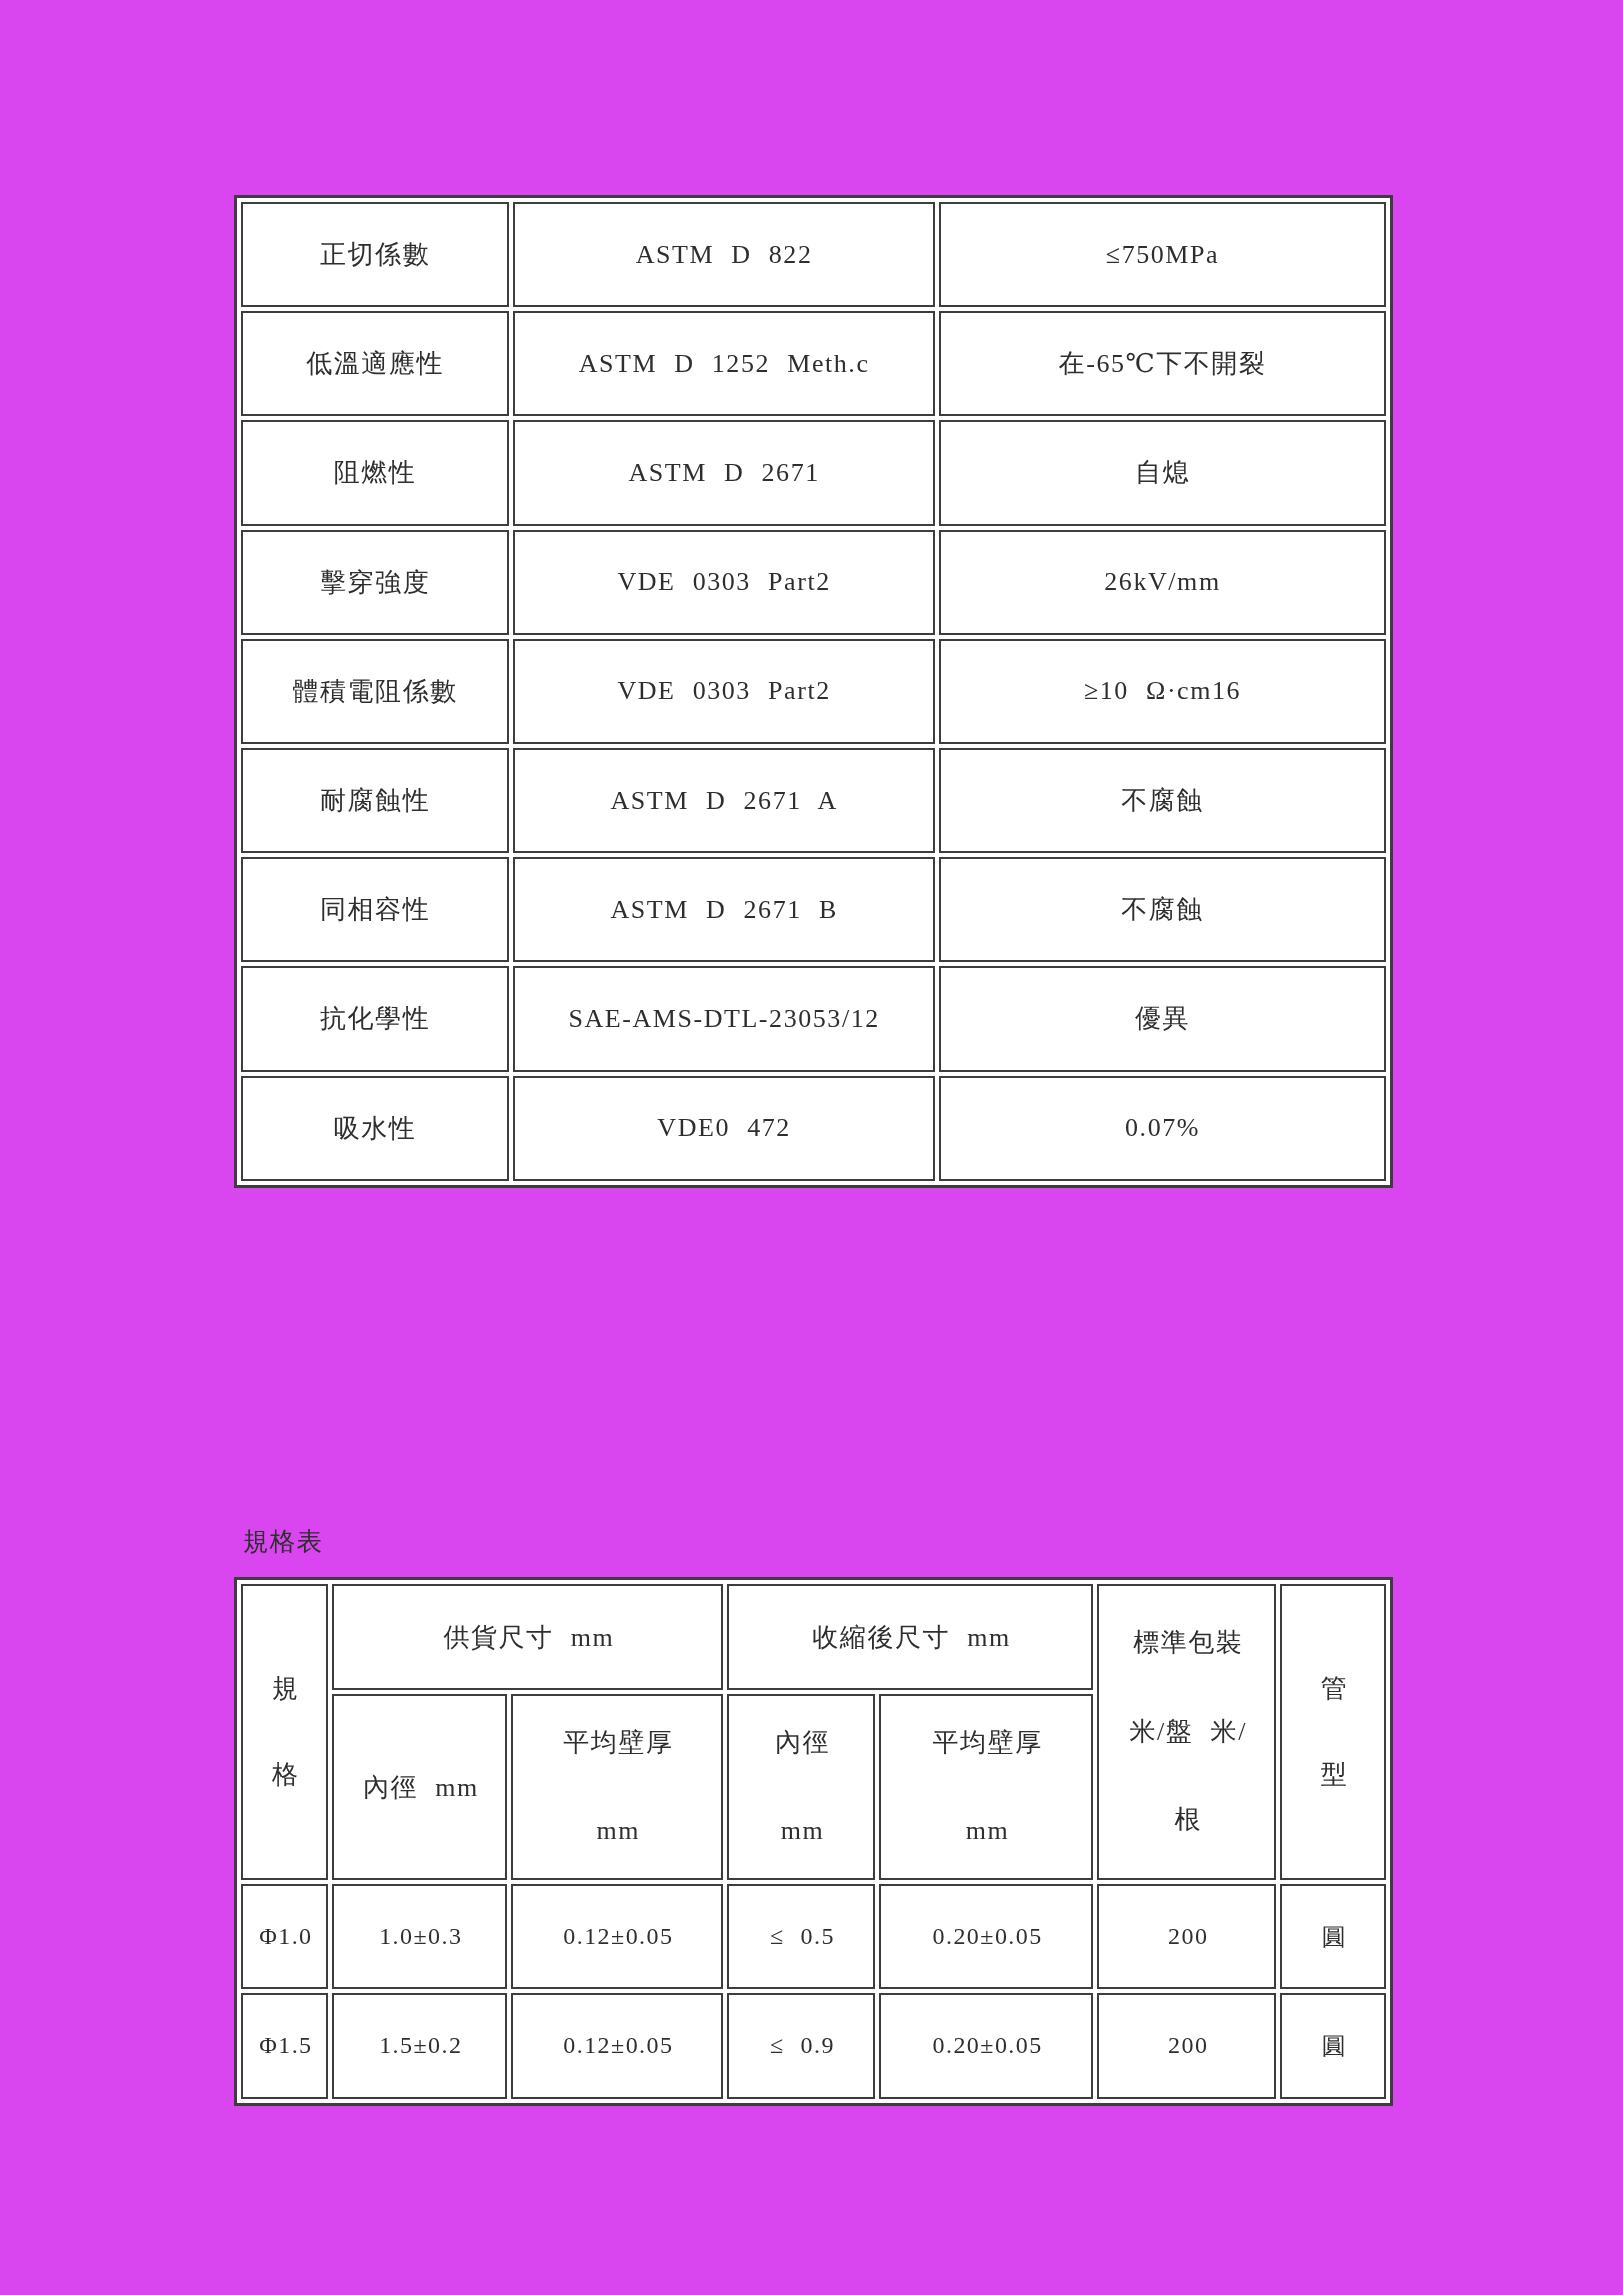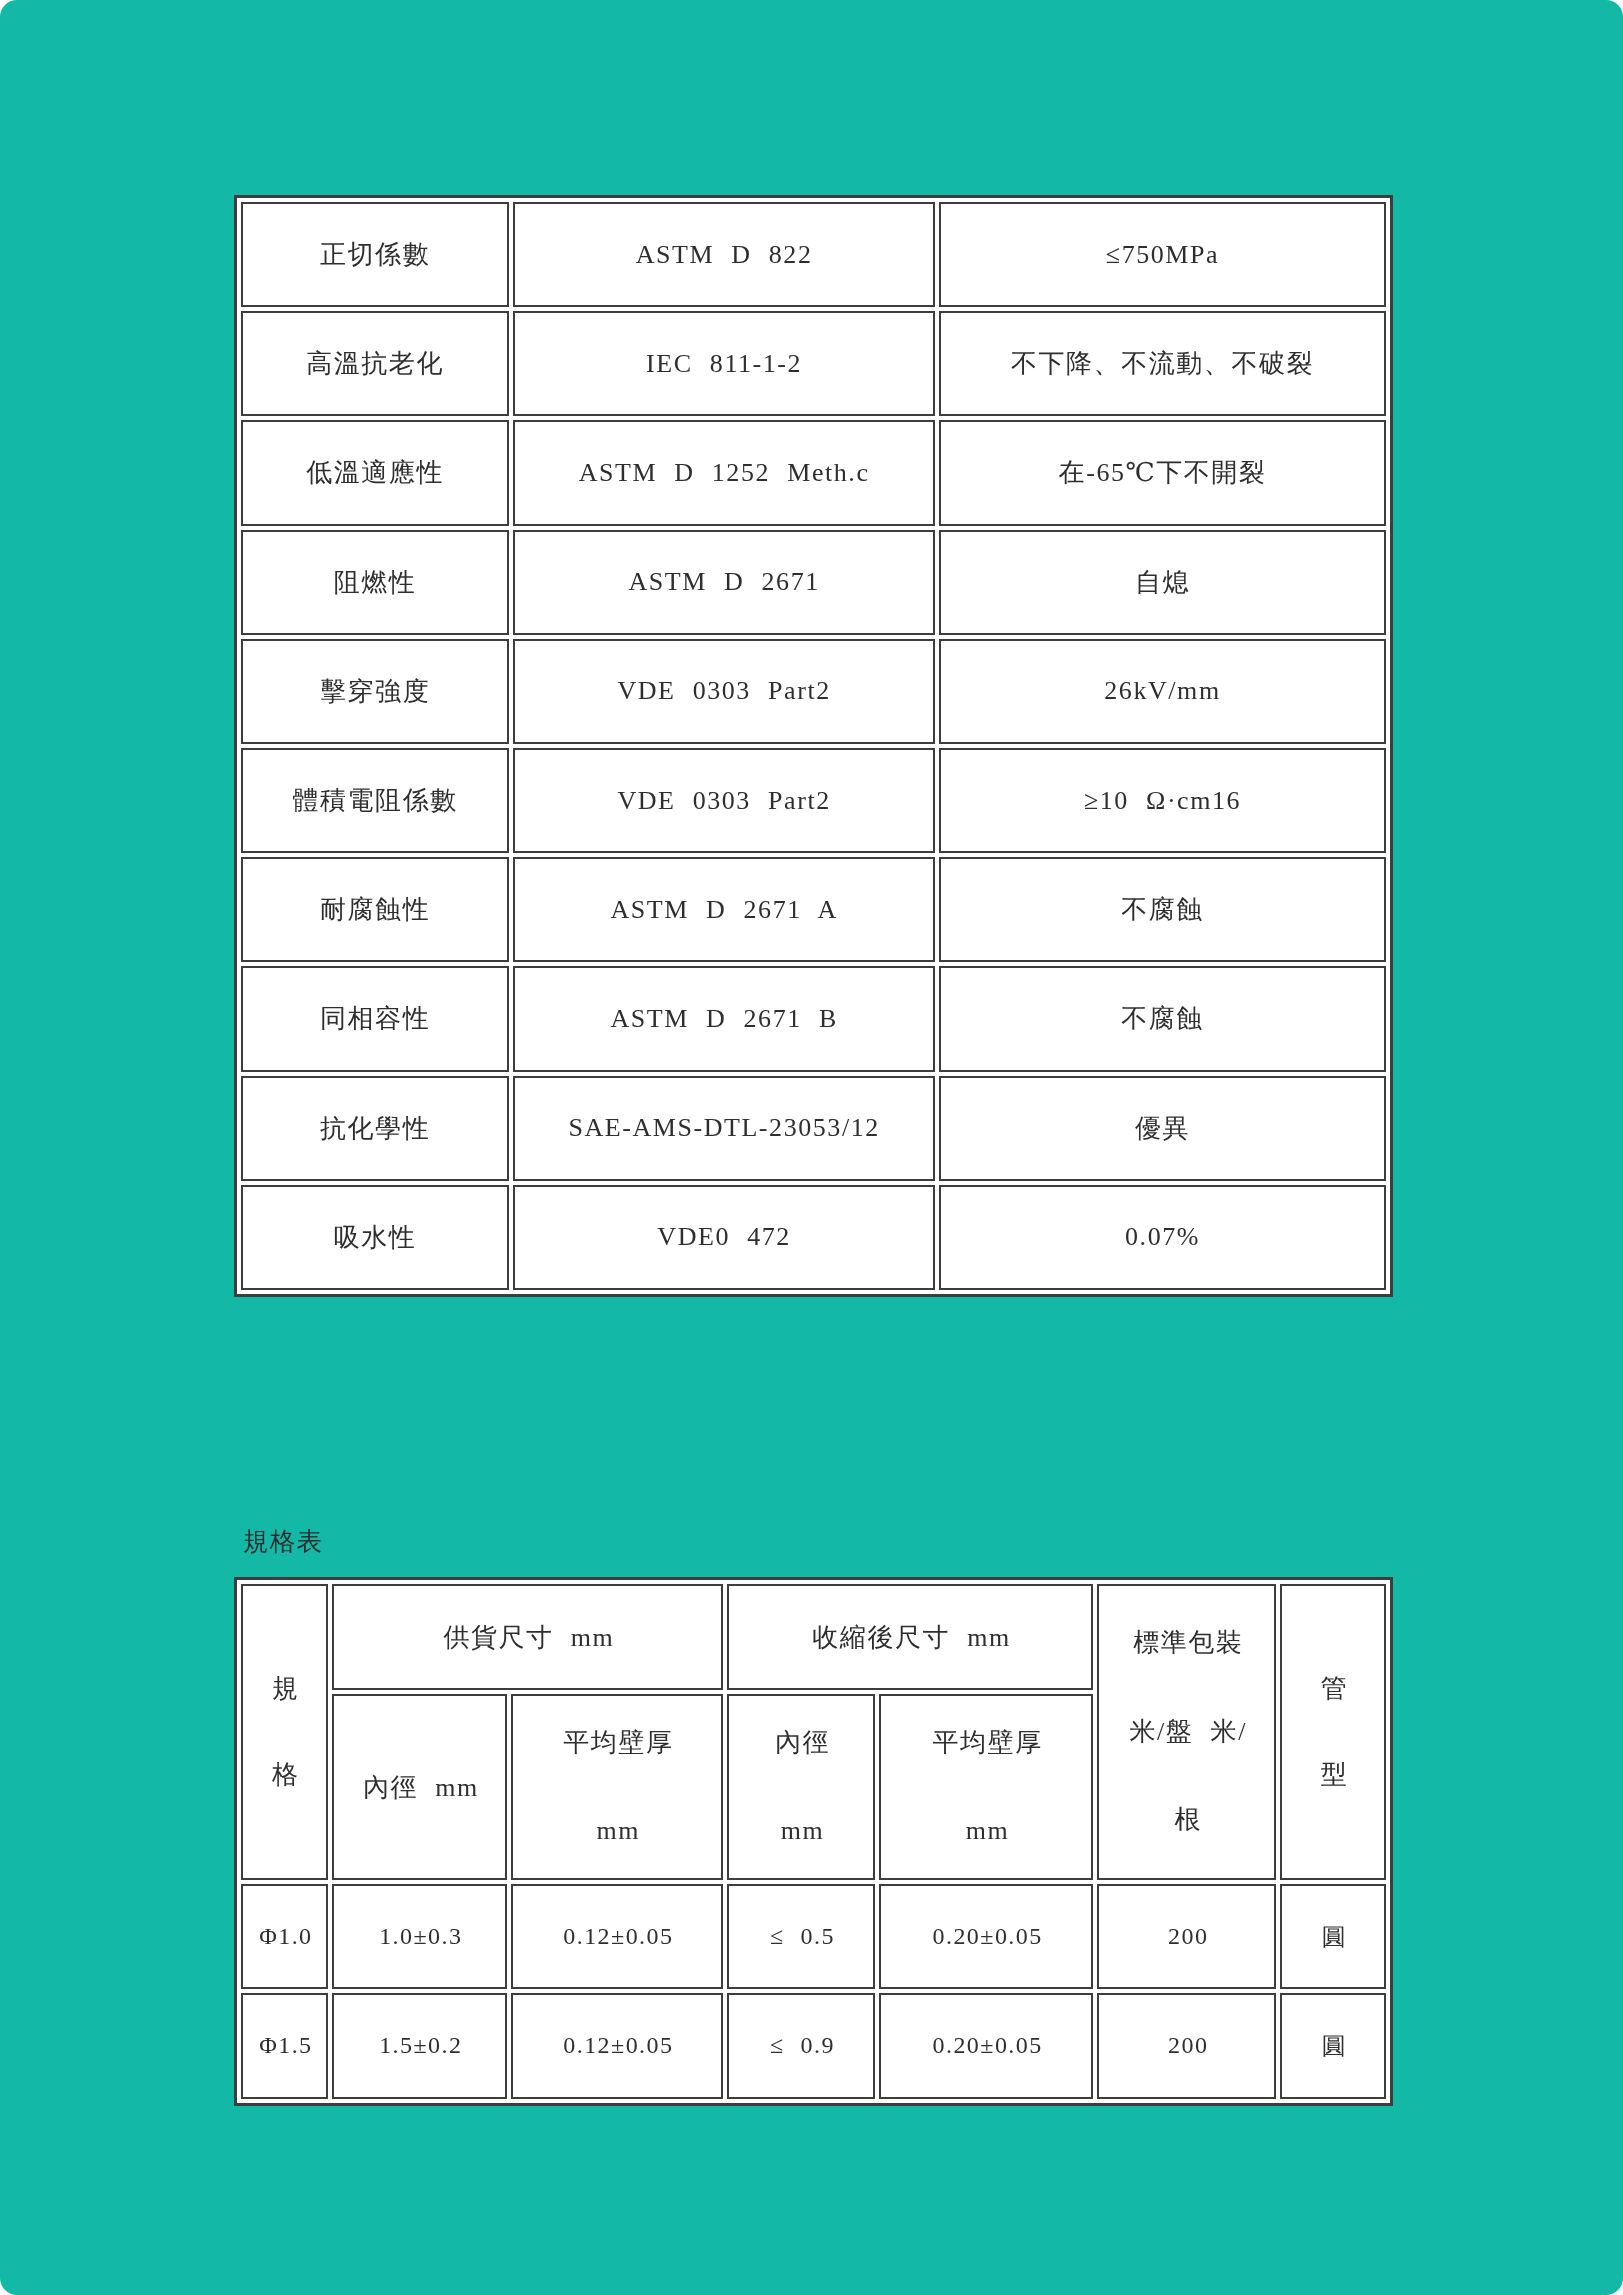--- a/index.html
+++ b/index.html
@@ -10,22 +10,21 @@
   body {
     width: 1623px;
     height: 2295px;
     position: relative;
     font-family: "Liberation Serif", "DejaVu Serif", serif;
     color: #2e2e2e;
   }
   .page {
     position: absolute;
     inset: 0;
-    background: #14b8a6;
-    border-radius: 17px;
+    background: #d946ef;
   }
   
   table.doc-table {
     position: absolute;
     border-collapse: separate;
     border-spacing: 4.6px;
     border: 3.3px solid #3d3d3d;
     table-layout: fixed;
     background: #ffffff;
   }
@@ -94,25 +93,20 @@
     <colgroup>
       <col style="width:267px">
       <col style="width:420px">
       <col style="width:445px">
     </colgroup>
     <tbody>
       <tr>
         <td>正切係數</td>
         <td>ASTM D 822</td>
         <td>≤750MPa</td>
-      </tr>
-      <tr>
-        <td>高溫抗老化</td>
-        <td>IEC 811-1-2</td>
-        <td>不下降、不流動、不破裂</td>
       </tr>
       <tr>
         <td>低溫適應性</td>
         <td>ASTM D 1252 Meth.c</td>
         <td>在-65℃下不開裂</td>
       </tr>
       <tr>
         <td>阻燃性</td>
         <td>ASTM D 2671</td>
         <td>自熄</td>

